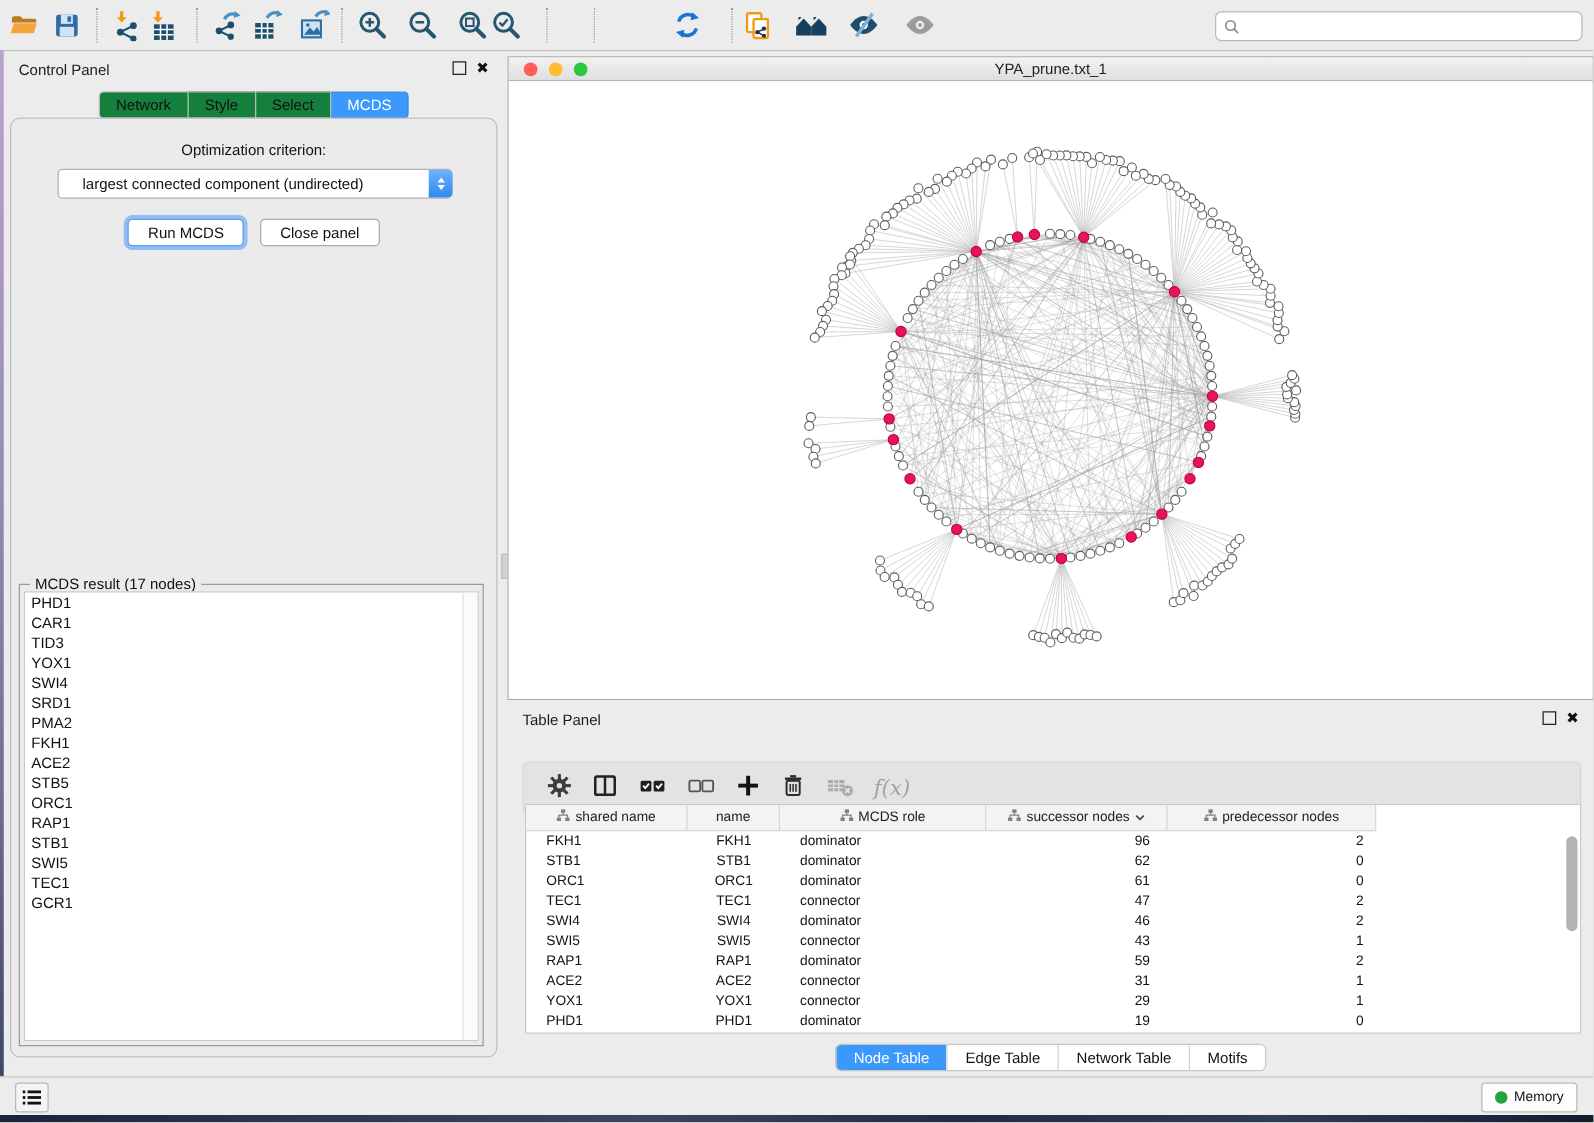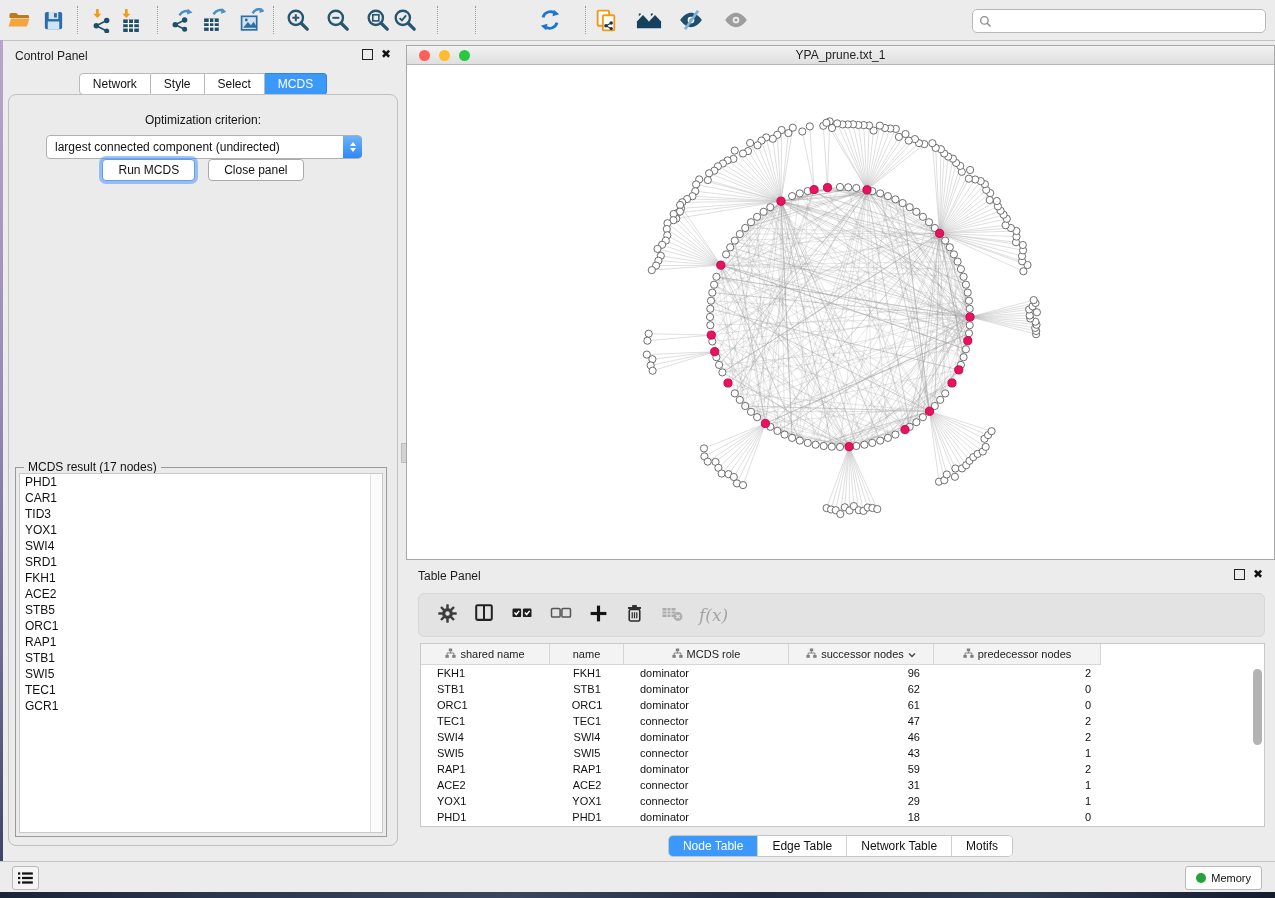--- a/index.html
+++ b/index.html
@@ -15,48 +15,48 @@
   
   .edge-strip{position:absolute;left:0;top:40px;width:3px;height:852px;background:linear-gradient(#b7a6cc,#9a8bb4 40%,#6f6d92 70%,#39415f);}
   .bottom-strip{position:absolute;left:0;top:892px;width:1275px;height:6px;background:linear-gradient(90deg,#1a2438,#2b3750 18%,#3a4660 40%,#222c44 60%,#2f3c55 80%,#141c2e);}
   
   .cpanel{position:absolute;left:3px;top:45px;width:400px;height:816px;}
   .panel-title{position:absolute;left:12px;top:4px;font-size:12px;color:#1c1c1c;}
   .panel-btns{position:absolute;right:12px;top:4px;display:flex;gap:8px;align-items:center;}
   .float-box{width:9px;height:9px;border:1.5px solid #222;}
   .close-x{font-size:12px;font-weight:bold;color:#111;line-height:9px;}
   .cp-tabs{position:absolute;left:0;top:28px;width:100%;display:flex;justify-content:center;}
-  .cp-tab{font-size:12px;padding:3px 13px;background:#ffffff;border:1px solid #b9b9b9;border-left:none;color:#111;}
+  .cp-tab{font-size:12px;padding:3px 13px;background:#15803d;border:1px solid #b9b9b9;border-left:none;color:#111;}
   .cp-tab:first-child{border-left:1px solid #b9b9b9;border-radius:4px 0 0 4px;}
   .cp-tab:last-child{border-radius:0 4px 4px 0;}
   .cp-tab.active{background:#3b99fc;border-color:#2f85e0;color:#fff;}
   .cp-body{position:absolute;left:5px;top:49px;width:388px;height:750px;background:#ebebeb;border:1px solid #bfbfbf;border-radius:8px;}
   .opt-label{position:absolute;top:18px;width:100%;text-align:center;font-size:12px;color:#111;}
   .dropdown{position:absolute;left:37px;top:40px;width:314px;height:22px;background:#fff;border:1px solid #b0b0b0;border-radius:4px;display:flex;align-items:center;}
-  .dropdown .val{flex:1;font-size:12px;padding-left:8px;color:#111;white-space:nowrap;}
+  .dropdown .val{flex:1;font-size:12px;padding-left:8px;color:#111;white-space:nowrap;margin-left:11px;}
   .dd-stepper{width:19px;height:22px;margin-right:-1px;background:linear-gradient(#6db2fd,#2f88f1);border-radius:0 4px 4px 0;display:flex;flex-direction:column;align-items:center;justify-content:center;gap:2px;}
   .tri-up{width:0;height:0;border-left:3.5px solid transparent;border-right:3.5px solid transparent;border-bottom:4.5px solid #fff;}
   .tri-dn{width:0;height:0;border-left:3.5px solid transparent;border-right:3.5px solid transparent;border-top:4.5px solid #fff;}
-  .btn-row{position:absolute;top:64px;width:100%;display:flex;justify-content:center;gap:13px;}
+  .btn-row{position:absolute;top:80px;width:100%;display:flex;justify-content:center;gap:13px;}
   .pbtn{font-size:12px;padding:3px 15px;background:#fff;border:1px solid #ababab;border-radius:4px;color:#111;}
   .pbtn.focused{box-shadow:0 0 0 3px rgba(76,152,252,.55);border-color:#5f9ef0;}
   .result-group{position:absolute;left:6px;top:372px;width:370px;height:368px;border:1px solid #9a9a9a;}
   .result-legend{position:absolute;left:8px;top:-8px;background:#ebebeb;padding:0 4px;font-size:12px;color:#111;}
   .result-list{position:absolute;left:3px;top:5px;right:3px;bottom:3px;background:#fff;border:1px solid #c9c9c9;overflow:hidden;}
   .result-scroll{position:absolute;right:0;top:0;width:11px;height:100%;background:#fbfbfb;border-left:1px solid #e2e2e2;}
   .li{font-size:12px;line-height:16px;padding-left:5px;color:#111;}
   
   .netwin{position:absolute;left:406px;top:45px;width:869px;height:515px;border:1px solid #a8a8a8;box-sizing:border-box;background:#fff;}
   .net-titlebar{position:absolute;left:0;top:0;width:100%;height:18px;background:linear-gradient(#f2f2f2,#dfdfdf);border-bottom:1px solid #b5b5b5;}
   .dot{position:absolute;top:4px;width:11px;height:11px;border-radius:50%;}
   .net-title{position:absolute;width:100%;text-align:center;top:2px;font-size:12px;color:#222;}
   .net-canvas{position:absolute;left:0;top:19px;width:867px;height:494px;background:#fff;}
   
   .tpanel{position:absolute;left:406px;top:565px;width:869px;height:296px;}
-  .t-toolbar{position:absolute;left:12px;top:28px;right:10px;height:44px;background:#e3e3e3;border:1px solid #d7d7d7;border-radius:6px;display:flex;align-items:center;gap:15px;padding-left:18px;box-sizing:border-box;}
+  .t-toolbar{position:absolute;left:12px;top:44px;right:10px;height:44px;background:#e3e3e3;border:1px solid #d7d7d7;border-radius:6px;display:flex;align-items:center;gap:15px;padding-left:18px;box-sizing:border-box;}
   .fx{font-family:"DejaVu Serif","Liberation Serif",serif;font-style:italic;font-size:17px;color:#a3a3a3;}
   .tablewrap{position:absolute;left:14px;top:78px;width:845px;height:184px;background:#fff;border:1px solid #c9c9c9;box-sizing:border-box;}
   .thead{position:absolute;left:0;top:0;height:20px;width:680px;display:flex;background:#f3f3f3;border-bottom:1px solid #d6d6d6;}
   .th{position:relative;display:flex;align-items:center;justify-content:center;gap:4px;border-right:1px solid #d6d6d6;font-size:11px;color:#222;box-sizing:border-box;}
   .tbody{position:absolute;left:0;top:21px;width:843px;}
   .tr{display:flex;height:16px;}
   .td{font-size:11px;line-height:16px;box-sizing:border-box;white-space:nowrap;color:#111;}
   .c0{width:129px;} .c1{width:74px;} .c2{width:165px;} .c3{width:145px;} .c4{width:167px;}
   .al{padding-left:16px;text-align:left;} .ac{text-align:center;} .ar-3{padding-right:14px;text-align:right;} .ar-4{padding-right:10px;text-align:right;}
   .vscroll{position:absolute;right:2px;top:22px;width:9px;height:158px;}
@@ -263,20 +263,21 @@
       <div class="result-group">
         <div class="result-legend">MCDS result (17 nodes)</div>
         <div class="result-list">
           <div class="result-scroll"></div>
         <div class="li">PHD1</div>
             <div class="li">CAR1</div>
             <div class="li">TID3</div>
             <div class="li">YOX1</div>
             <div class="li">SWI4</div>
             <div class="li">SRD1</div>
+            <div class="li">PMA2</div>
             <div class="li">FKH1</div>
             <div class="li">ACE2</div>
             <div class="li">STB5</div>
             <div class="li">ORC1</div>
             <div class="li">RAP1</div>
             <div class="li">STB1</div>
             <div class="li">SWI5</div>
             <div class="li">TEC1</div>
             <div class="li">GCR1</div>
           </div>
@@ -1249,21 +1250,21 @@
             <div class="td c0 al">YOX1</div>
             <div class="td c1 ac">YOX1</div>
             <div class="td c2 al">connector</div>
             <div class="td c3 ar-3">29</div>
             <div class="td c4 ar-4">1</div>
           </div>
           <div class="tr">
             <div class="td c0 al">PHD1</div>
             <div class="td c1 ac">PHD1</div>
             <div class="td c2 al">dominator</div>
-            <div class="td c3 ar-3">18</div>
+            <div class="td c3 ar-3">19</div>
             <div class="td c4 ar-4">0</div>
           </div>
         </div>
       <div class="vscroll">
           <div class="vthumb"></div>
         </div>
     </div>
     <div class="t-tabs">
       <div class="t-tabgroup">
           <div class="t-tab active">Node Table</div>

